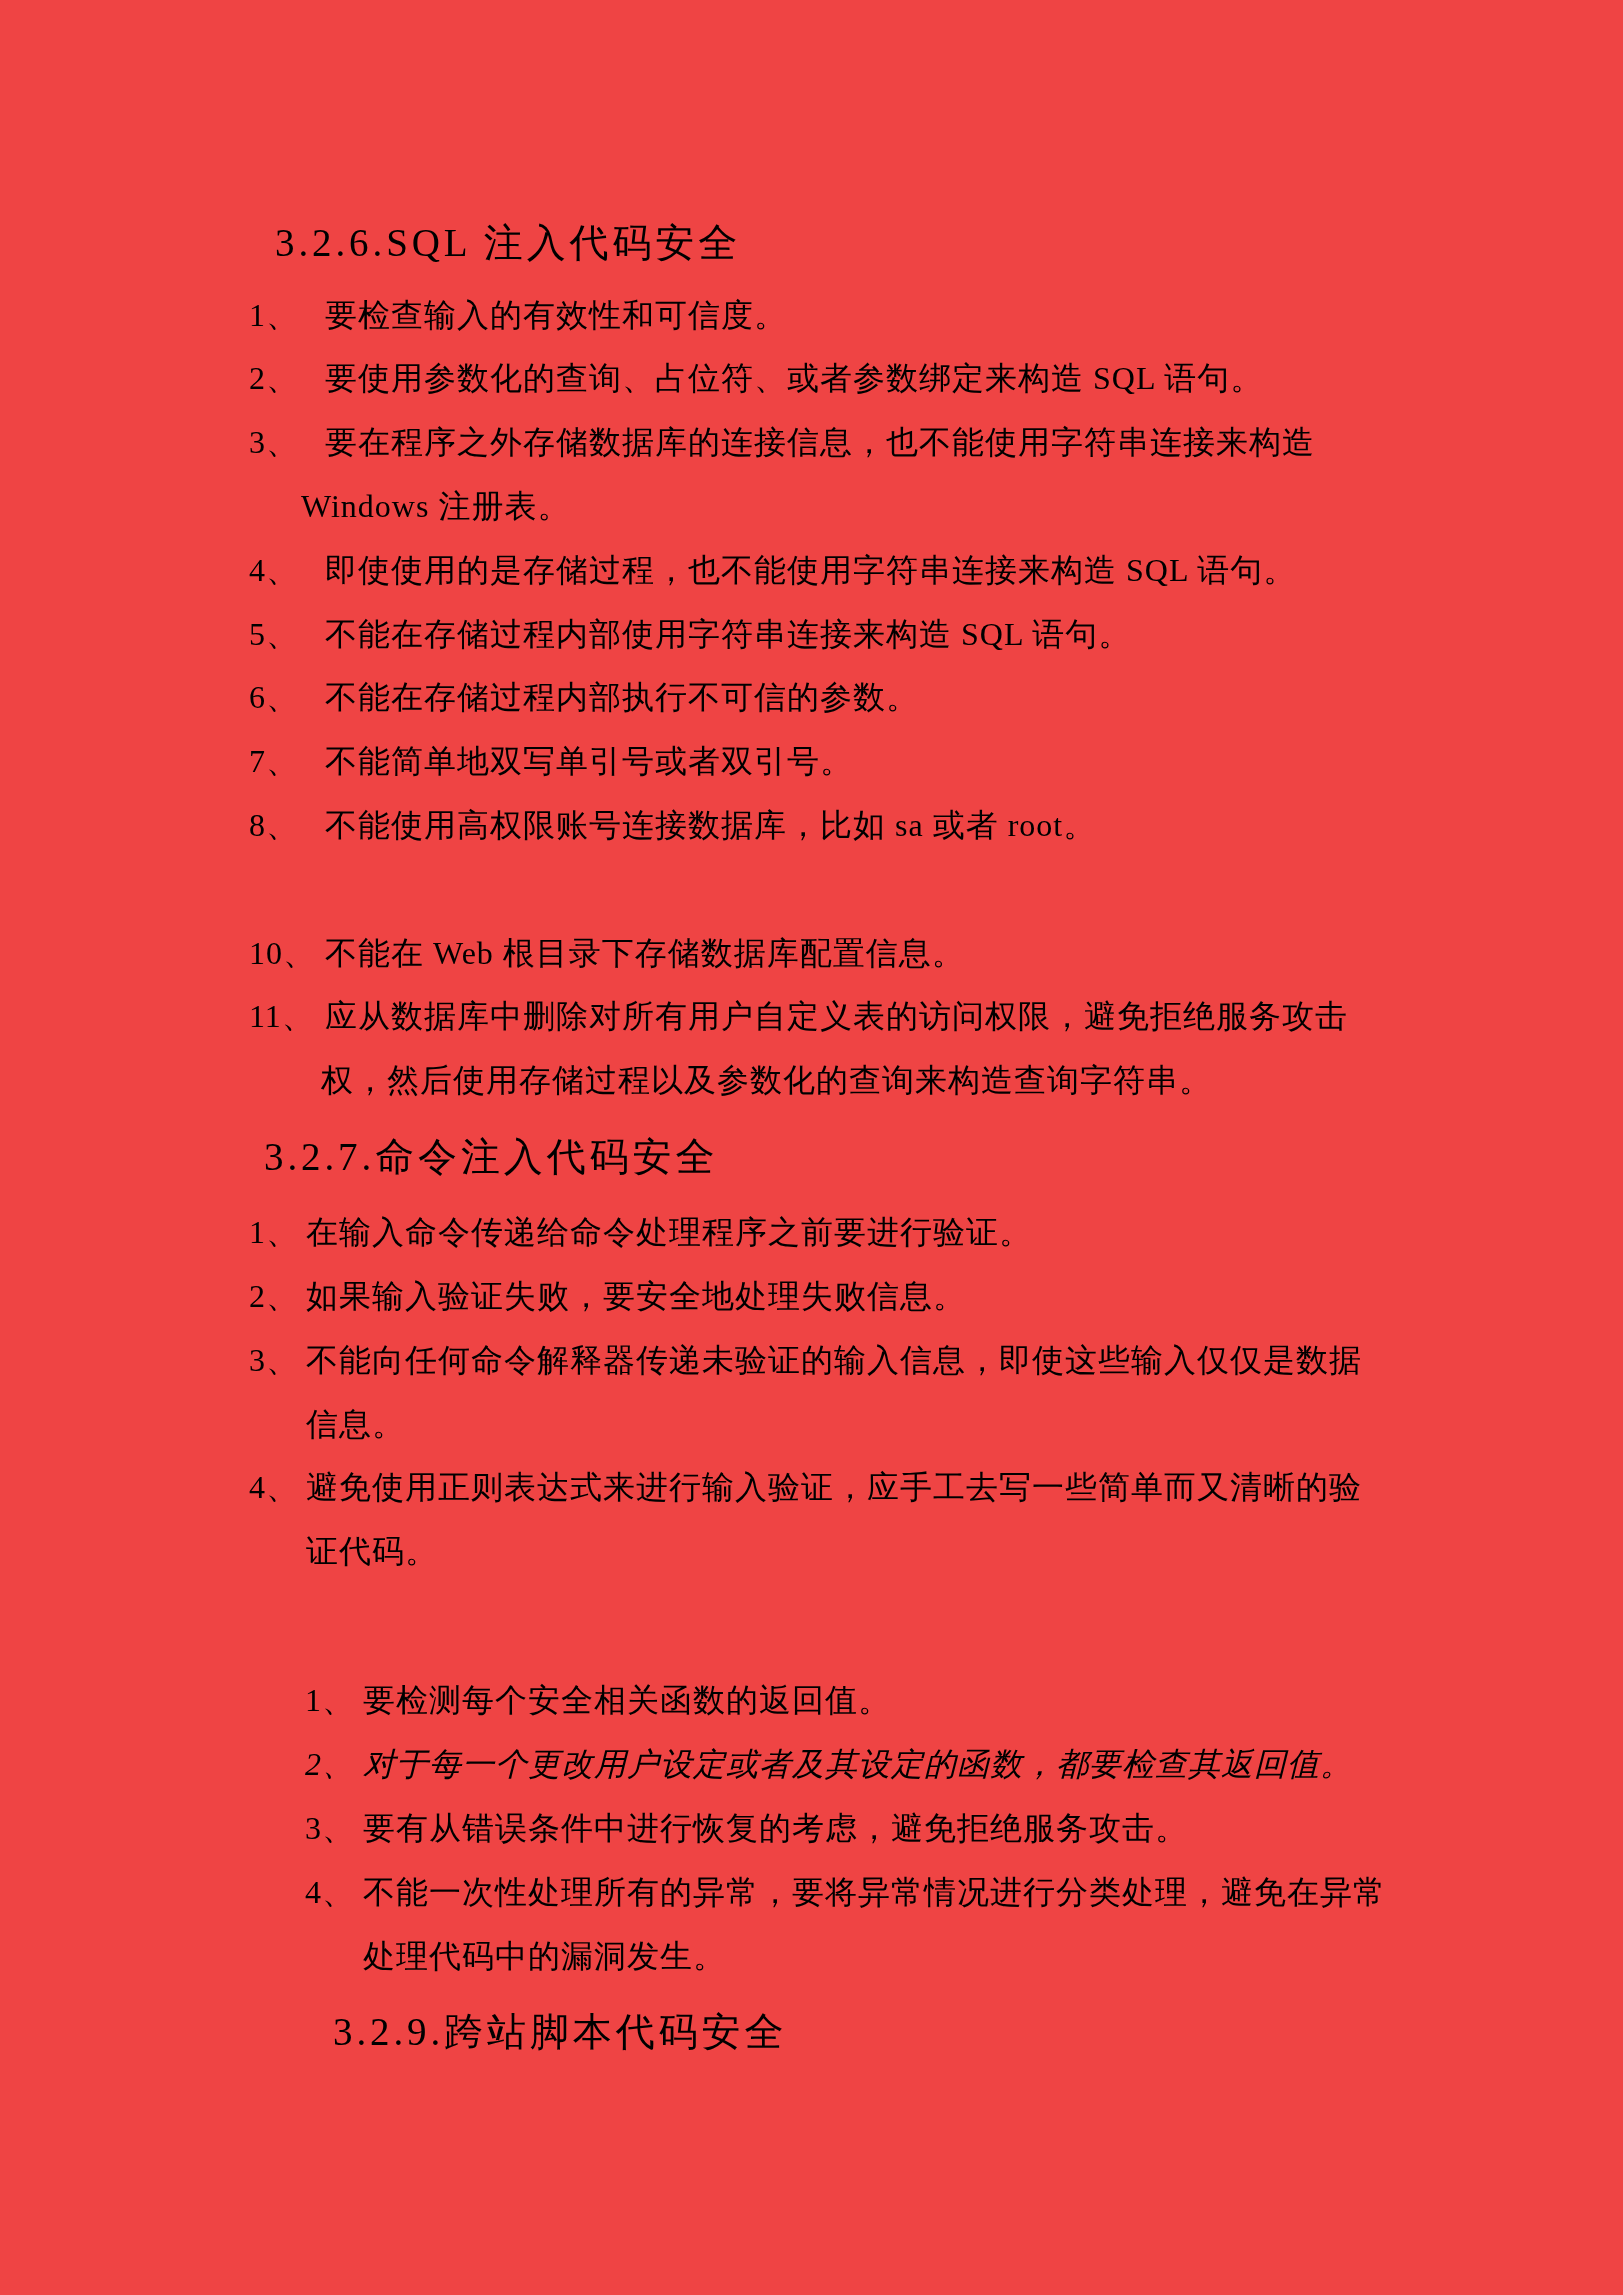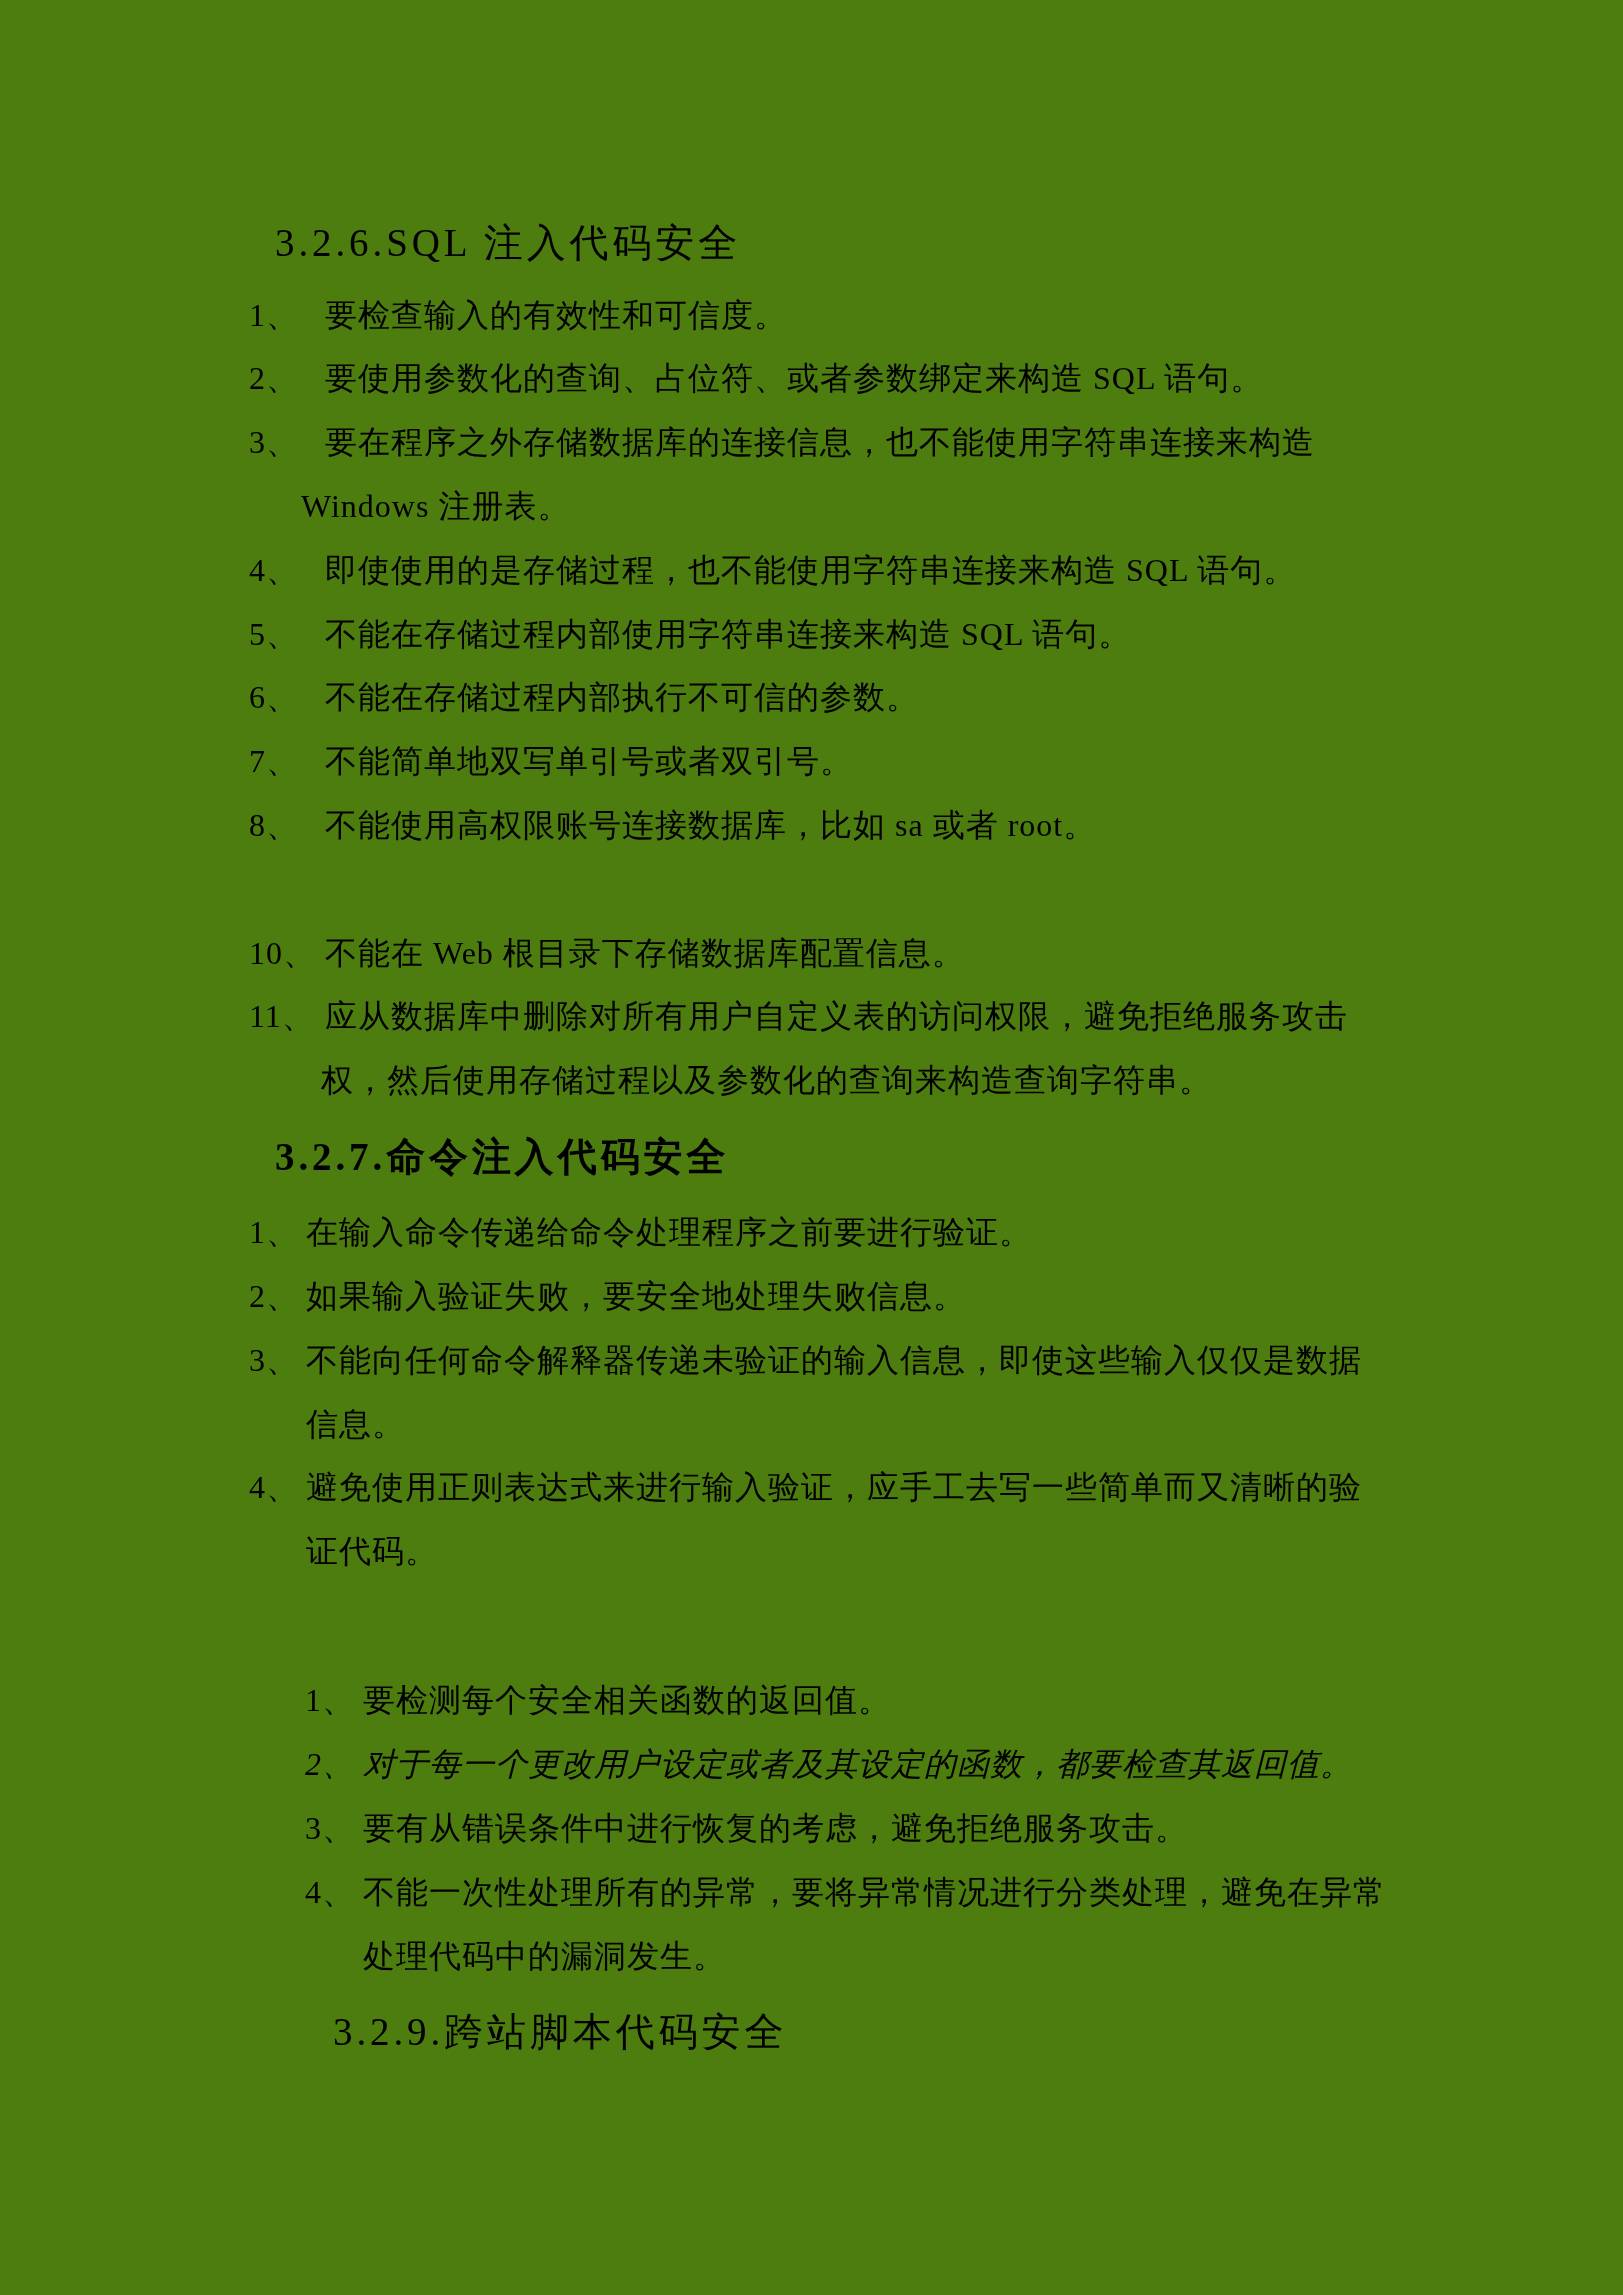--- a/index.html
+++ b/index.html
@@ -5,21 +5,21 @@
   html, body {
     margin: 0;
     padding: 0;
     background: #e8e8e8;
   }
   .page {
     position: relative;
     width: 1623px;
     height: 2295px;
     margin: 0 auto;
-    background: #4d7c0f;
+    background: #ef4444;
     font-family: "Liberation Serif", "DejaVu Serif", serif;
     color: #000000;
     overflow: hidden;
   }
   .heading {
     position: absolute;
     font-size: 39px;
     line-height: 64px;
     height: 64px;
     letter-spacing: 3.9px;
@@ -83,21 +83,21 @@
   <div class="row" style="top:921px; left:249px;">
     <span class="num w1">10、</span><span class="txt">不能在 Web 根目录下存储数据库配置信息。</span>
   </div>
   <div class="row" style="top:984px; left:249px;">
     <span class="num w1">11、</span><span class="txt">应从数据库中删除对所有用户自定义表的访问权限，避免拒绝服务攻击</span>
   </div>
   <div class="row" style="top:1048px; left:321px;">
     <span class="txt">权，然后使用存储过程以及参数化的查询来构造查询字符串。</span>
   </div>
 
-  <div class="heading" style="top:1125px; left:275px;font-weight:bold;">3.2.7.命令注入代码安全</div>
+  <div class="heading" style="top:1125px; left:264px;">3.2.7.命令注入代码安全</div>
 
   <div class="row" style="top:1200px; left:249px;">
     <span class="num w2">1、</span><span class="txt">在输入命令传递给命令处理程序之前要进行验证。</span>
   </div>
   <div class="row" style="top:1264px; left:249px;">
     <span class="num w2">2、</span><span class="txt">如果输入验证失败，要安全地处理失败信息。</span>
   </div>
   <div class="row" style="top:1328px; left:249px;">
     <span class="num w2">3、</span><span class="txt">不能向任何命令解释器传递未验证的输入信息，即使这些输入仅仅是数据</span>
   </div>

